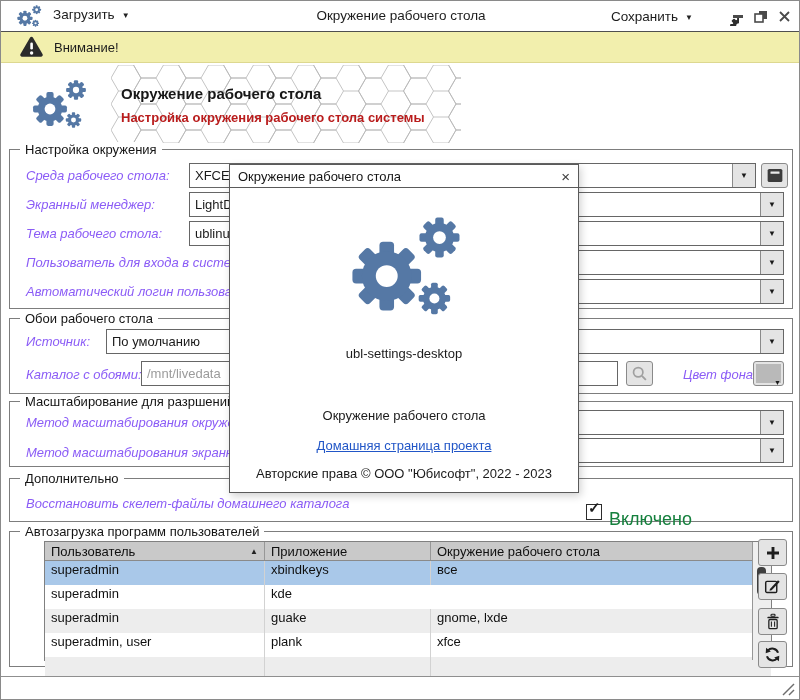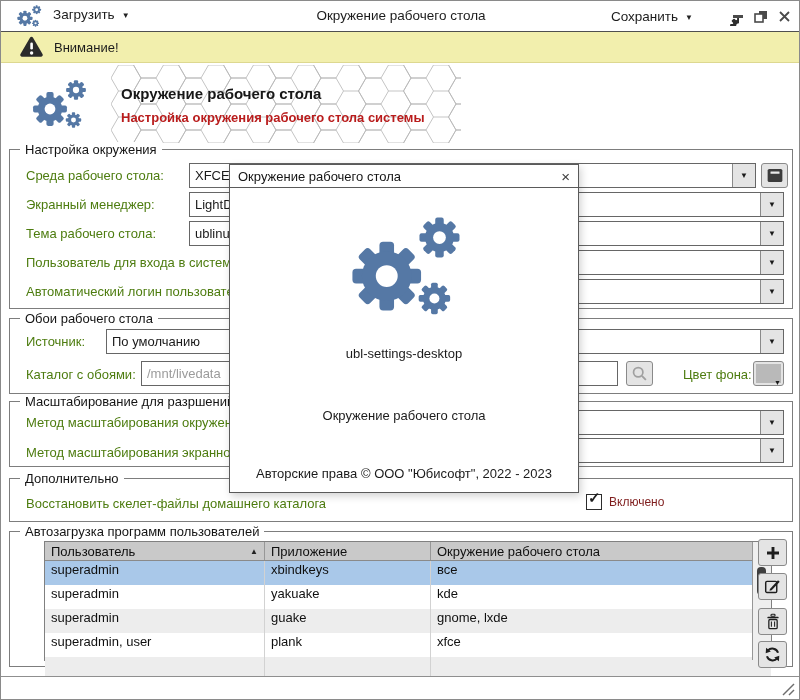--- a/index.html
+++ b/index.html
@@ -16,31 +16,31 @@
   
   .warnbar{left:0;top:31px;width:800px;height:31px;background:#f2efad;border-bottom:1px solid #ddd890;display:flex;align-items:center;}
   .warn-text{font-size:13px;color:#1c1c1c;margin-left:10px;}
   
   .banner{left:0;top:62px;width:800px;height:82px;background:#fff;}
   .banner-title{left:120px;top:22px;font-size:15px;font-weight:600;color:#171717;}
   .banner-sub{left:120px;top:47px;font-size:13px;font-weight:600;color:#b91c1c;}
   
   .groupbox{border:1px solid #7d7d7d;background:transparent;}
   .legend{position:absolute;top:-8px;left:10px;background:#fff;padding:0 5px;font-size:13px;color:#141414;}
-  .fldlabel{font-size:13px;color:#4d7c0f;white-space:nowrap;}
+  .fldlabel{font-size:13px;color:#8b5cf6;white-space:nowrap;font-style:italic;}
   
   .combo{background:#fff;border:1px solid #666;display:flex;}
   .combo-val{flex:1;font-size:13px;line-height:23px;padding-left:5px;overflow:hidden;white-space:nowrap;}
   .combo-btn{width:22px;background:#e4e4e4;border-left:1px solid #8a8a8a;display:flex;align-items:center;justify-content:center;font-size:8px;color:#1a1a1a;}
   .text-input{background:#fff;border:1px solid #666;font-size:13px;line-height:23px;padding-left:5px;color:#9b9b9b;white-space:nowrap;overflow:hidden;}
   .sq-btn{background:#e4e4e4;border:1px solid #8a8a8a;border-radius:3px;display:flex;align-items:center;justify-content:center;cursor:default;}
   
   .chk{width:14px;height:14px;border:1.5px solid #2c2c2c;background:#fff;position:relative;}
   .chk .mark{position:absolute;left:1px;top:-6px;font-size:15px;font-weight:bold;color:#1d1d1d;}
-  .chk-label{font-size:12px;color:#7f1d1d;}
+  .chk-label{font-size:18px;color:#15803d;margin-top:15px;}
   
   .tbl{border:1px solid #808080;background:#fff;margin-left:28px;}
   .tbl-head{display:flex;background:#c9c9c9;border-bottom:1px solid #8a8a8a;height:18px;}
   .th{font-size:13px;color:#101010;padding-left:6px;line-height:17px;border-right:1px solid #979797;display:flex;align-items:center;}
   .tr{display:flex;height:24px;}
   .td{font-size:13px;color:#101010;padding-left:6px;line-height:17px;border-right:1px solid #d2d2d2;overflow:hidden;white-space:nowrap;}
   .r-white{background:#fff;} .r-gray{background:#ededed;} .r-sel{background:#a9c8e9;}
   .sort-ico{margin-left:auto;margin-right:6px;font-size:8px;color:#222;}
   
   .vscroll{position:absolute;top:0;right:0;width:18px;height:100%;background:#efefef;border-left:1px solid #979797;}
@@ -243,21 +243,20 @@
       <div class="th" style="width:159px">Приложение</div>
       <div class="th" style="width:320px;border-right:none">Окружение рабочего стола</div>
     </div>
     <div class="tr r-sel">
       <div class="td" style="width:213px">superadmin</div>
       <div class="td" style="width:159px">xbindkeys</div>
       <div class="td" style="width:320px;border-right:none">все</div>
     </div>
     <div class="tr r-white">
       <div class="td" style="width:213px">superadmin</div>
-      <div class="td" style="width:159px">yakuake</div>
       <div class="td" style="width:320px;border-right:none">kde</div>
     </div>
     <div class="tr r-gray">
       <div class="td" style="width:213px">superadmin</div>
       <div class="td" style="width:159px">guake</div>
       <div class="td" style="width:320px;border-right:none">gnome, lxde</div>
     </div>
     <div class="tr r-white">
       <div class="td" style="width:213px">superadmin, user</div>
       <div class="td" style="width:159px">plank</div>
@@ -319,16 +318,19 @@
   <div class="abs dialog">
     <div class="dlg-titlebar">
       <span class="dlg-title">Окружение рабочего стола</span>
       <span class="dlg-close">×</span>
     </div>
     <svg class="abs accent" style="left:104px;top:34px" width="142" height="138" viewBox="0 0 140 120">
         <use href="#gears3"></use>
       </svg>
     <div class="dlg-text" style="top:181px">ubl-settings-desktop</div>
     <div class="dlg-text" style="top:243px">Окружение рабочего стола</div>
+    <div class="dlg-text" style="top:273px">
+      <a class="dlg-link" href="#">Домашняя страница проекта</a>
+    </div>
     <div class="dlg-text" style="top:301px">Авторские права © ООО "Юбисофт", 2022 - 2023</div>
   </div>
 
 </div>
 
 </body></html>

